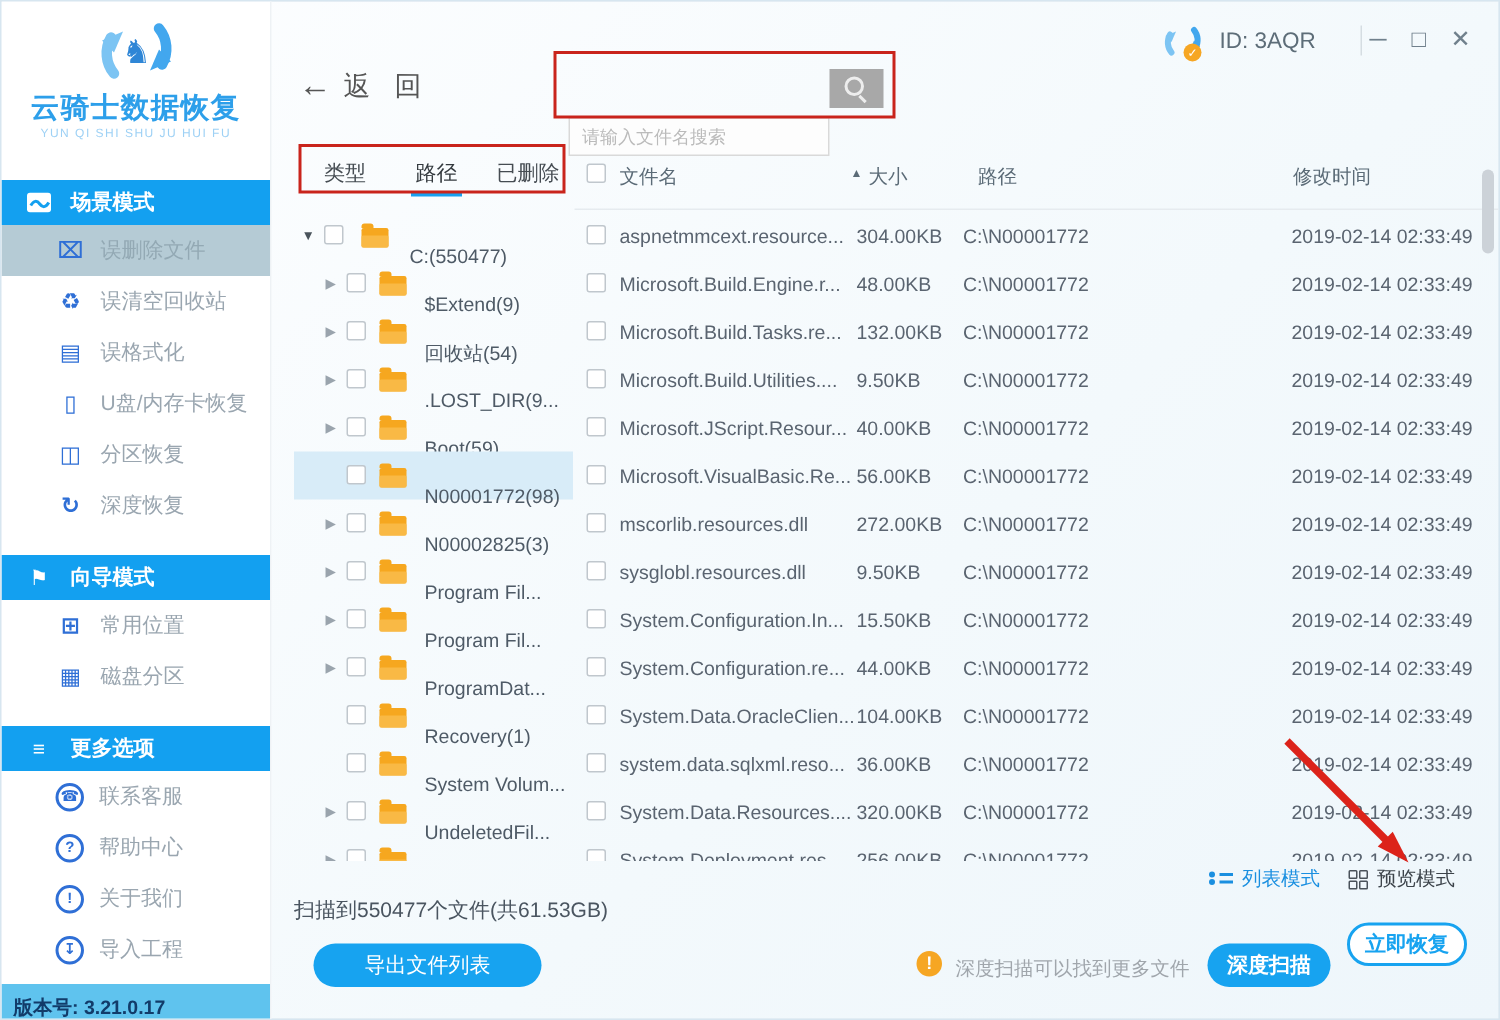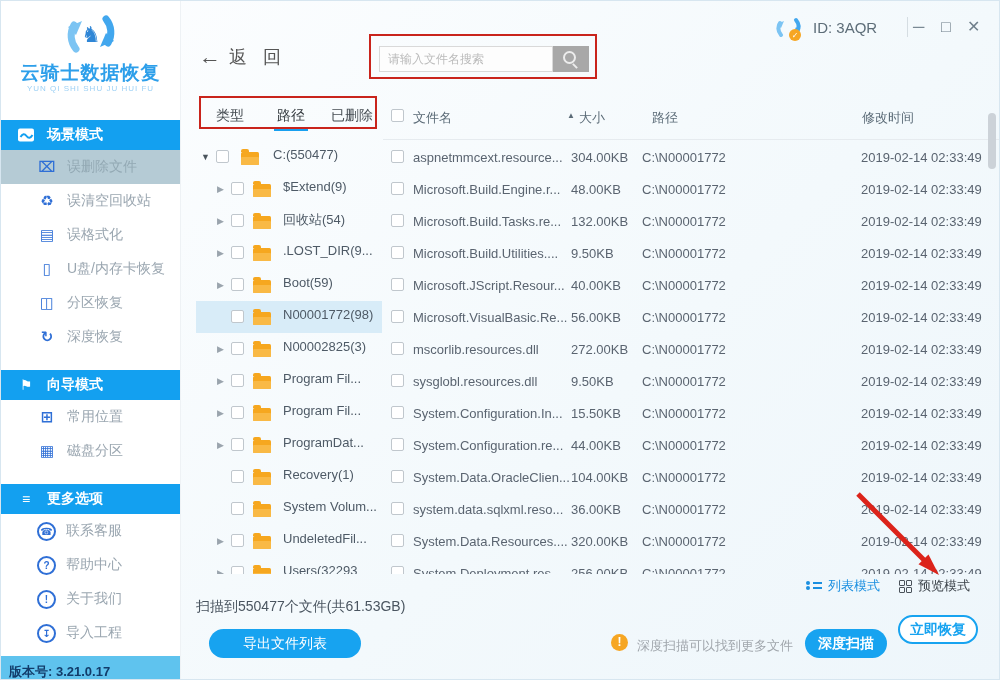--- a/index.html
+++ b/index.html
@@ -21,21 +21,21 @@
   .glyph-icon{width:20px;text-align:center;color:#2f6fd6;font-size:15px;font-weight:bold;flex:0 0 20px;}
   .circle-icon{width:15px;height:15px;border:2px solid #2f6fd6;border-radius:50%;color:#2f6fd6;display:flex;align-items:center;justify-content:center;font-size:10px;font-weight:bold;flex:0 0 15px;}
   .version-bar{position:absolute;bottom:0;left:0;width:100%;height:25px;background:#5fc3ee;color:#123c6a;font-weight:bold;font-size:13px;display:flex;align-items:flex-end;padding-left:8px;box-sizing:border-box;}
 
   
   .main{position:absolute;left:180px;top:0;width:820px;height:680px;}
   .back-btn{position:absolute;left:18px;top:44px;font-size:18px;color:#555;display:flex;align-items:center;gap:8px;cursor:pointer;}
   .back-arrow{font-size:22px;color:#555;line-height:18px;}
   .back-label{letter-spacing:16px;}
   .search-wrap{position:absolute;left:198px;top:45px;width:210px;height:26px;display:flex;}
-  .search-input{width:174px;height:26px;border:1px solid #d9d9d9;background:#fdfdfd;box-sizing:border-box;font-size:12px;color:#555;padding:0 8px;outline:none;}
+  .search-input{width:174px;height:26px;border:1px solid #d9d9d9;background:#fdfdfd;box-sizing:border-box;font-size:12px;color:#555;padding:0 8px;outline:none;margin-top:32px;}
   .search-input::placeholder{color:#bbbbbb;}
   .search-btn{width:36px;height:26px;background:#a8a8a8;border:none;position:relative;cursor:pointer;}
   .mag{position:absolute;left:10px;top:5px;width:9px;height:9px;border:2px solid #ededed;border-radius:50%;}
   .mag::after{content:"";position:absolute;left:9px;top:10px;width:2px;height:6px;background:#ededed;transform:rotate(-45deg);}
   .id-badge{position:absolute;left:593px;top:12px;}
   .id-label{position:absolute;left:632px;top:18px;font-size:15px;color:#5d6d78;}
   .win-sep{position:absolute;left:726px;top:16px;height:20px;border-left:1px solid #d5dde2;}
   .win-btn{position:absolute;top:15px;font-size:16px;color:#70808c;cursor:pointer;background:none;border:none;padding:0;line-height:22px;font-family:inherit;}
 
   
@@ -58,21 +58,21 @@
   .tree-row.lvl0 .expander{left:5px;color:#4a545c;}
   .tree-row.lvl1 .expander{left:21px;}
   .tree-row .cb{position:absolute;top:9px;}
   .tree-row.lvl0 .cb{left:20px;}
   .tree-row.lvl1 .cb{left:35px;}
   .folder{position:absolute;top:11px;width:18px;height:13px;background:#f6a71f;border-radius:1.5px;}
   .folder::before{content:"";position:absolute;top:-3px;left:0;width:8px;height:3px;background:#f6a71f;border-radius:2px 2px 0 0;}
   .folder::after{content:"";position:absolute;left:0;bottom:0;width:18px;height:8px;background:#f9b945;border-radius:1px;}
   .tree-row.lvl0 .folder{left:45px;}
   .tree-row.lvl1 .folder{left:57px;}
-  .tlabel{position:absolute;top:6px;font-size:13px;color:#4e5a66;white-space:nowrap;}
+  .tlabel{position:absolute;top:22px;font-size:13px;color:#4e5a66;white-space:nowrap;}
   .tree-row.lvl0 .tlabel{left:77px;}
   .tree-row.lvl1 .tlabel{left:87px;}
 
   
   .files{position:absolute;left:202px;top:140px;width:782px;height:433px;overflow:hidden;}
   .file-row{position:absolute;left:0;width:782px;height:32px;cursor:pointer;}
   .file-row .cb{position:absolute;left:8px;top:9px;}
   .fcol{position:absolute;top:9px;font-size:13px;color:#5a6470;white-space:nowrap;}
   .fname{left:30px;}
   .fsize{left:188px;}

